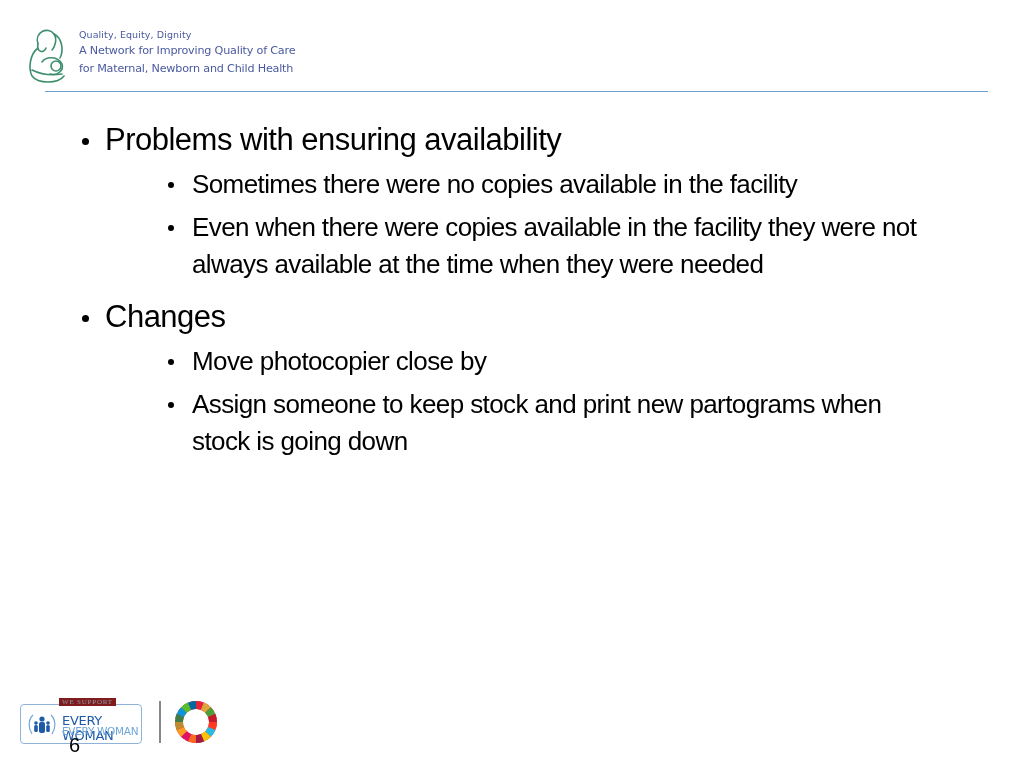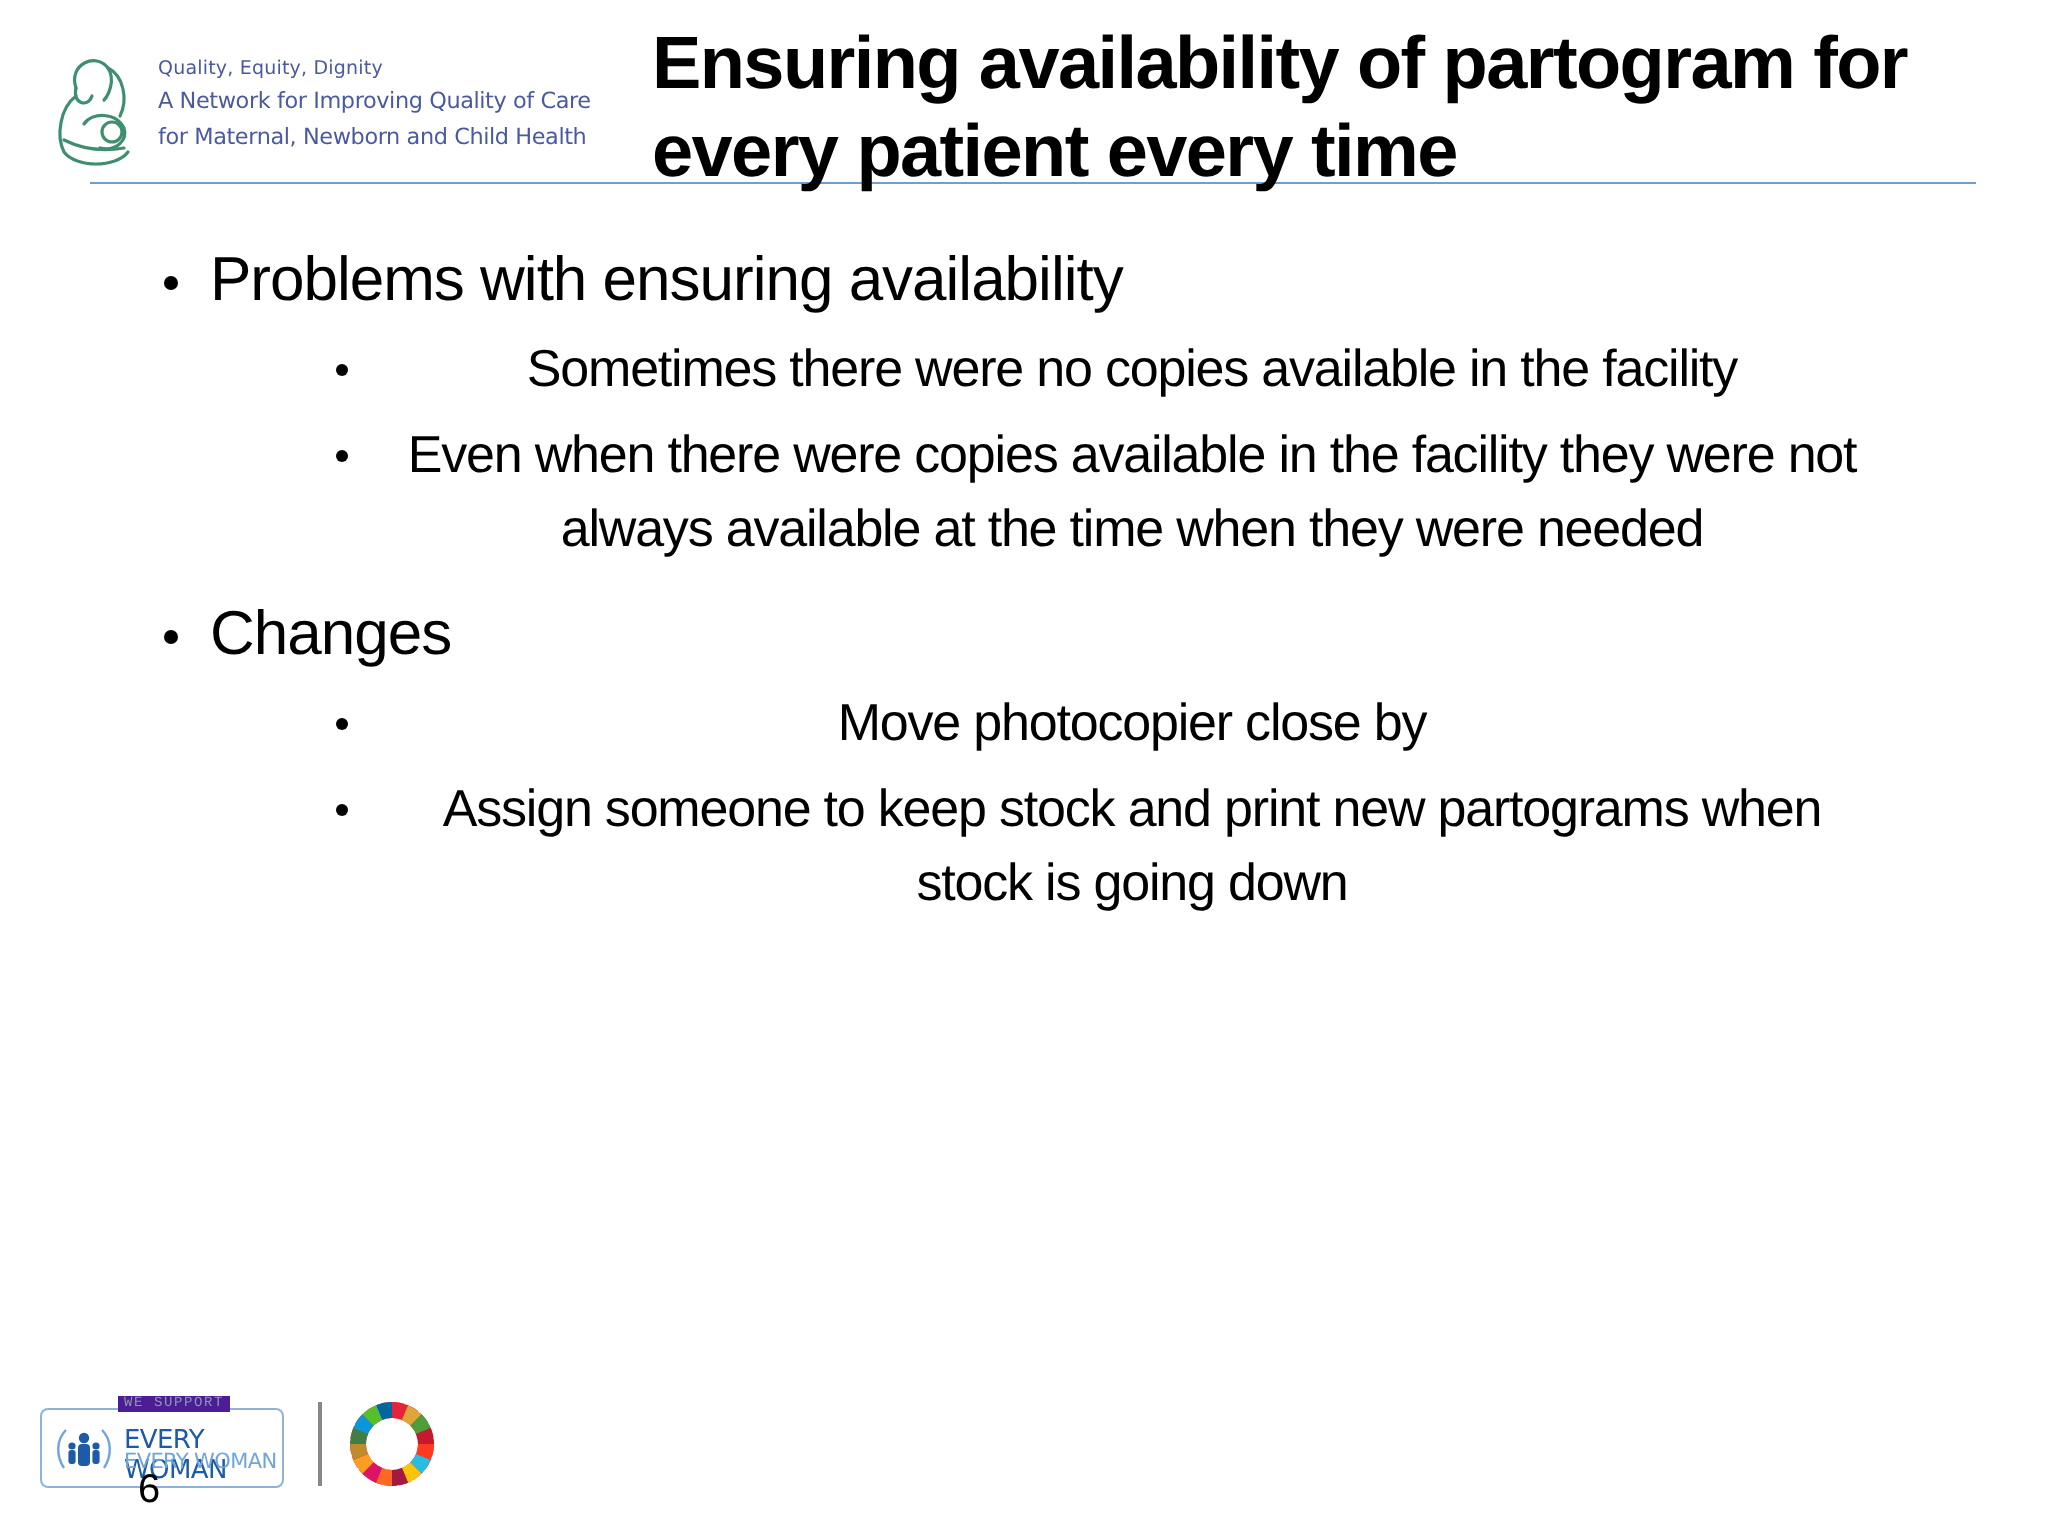--- a/index.html
+++ b/index.html
@@ -37,33 +37,32 @@
     }
     .l1:first-child { margin-top: 0; }
     .l1::before {
       content: ""; position: absolute; left: 2px; top: 18px;
       width: 7px; height: 7px; border-radius: 50%; background: #000;
     }
     .l2 {
       position: relative; margin-left: 112px; padding-left: 0;
       font-size: 26px; line-height: 37px; letter-spacing: -0.6px;
       margin-top: 6px;
-      text-align: center;
     }
     .l2::before {
       content: ""; position: absolute; left: -24px; top: 16px;
       width: 6px; height: 6px; border-radius: 50%; background: #000;
     }
     .l2-group { margin-top: 4px; }
 
     
     .ewec { position: absolute; left: 20px; top: 704px; width: 122px; height: 40px;
       border: 1.5px solid #8fb3d8; border-radius: 4px; }
-    .ewec-support { position: absolute; left: 38px; top: -7px; background: #4c1d95; padding: 0 3px;
-      font-size: 7px; color: #8a9ab0; letter-spacing: 0.8px; font-family: Liberation Mono, monospace; }
+    .ewec-support { position: absolute; left: 38px; top: -7px; background: #7f1d1d; padding: 0 3px;
+      font-size: 7px; color: #8a9ab0; letter-spacing: 0.8px; font-family: Liberation Serif, serif; }
     .ewec-icon { position: absolute; left: 6px; top: 5px; width: 30px; height: 30px; }
     .ewec-line1 { position: absolute; left: 41px; top: 8px; font-size: 13px; color: #1d5aa8; font-family: "DejaVu Sans", sans-serif; letter-spacing: -0.3px; }
     .ewec-line2 { position: absolute; left: 41px; top: 20px; font-size: 10.5px; color: #6fa5d8; font-family: "DejaVu Sans", sans-serif; letter-spacing: -0.3px; }
     .footer-sep { position: absolute; left: 159px; top: 701px; width: 1.5px; height: 42px; background: #888; }
     .sdg { position: absolute; left: 174px; top: 700px; width: 44px; height: 44px; }
     .page-num { position: absolute; left: 69px; top: 734px; font-size: 20px; color: #000; font-family: "Liberation Sans", sans-serif; }
   </style>
 </head>
 <body>
 
@@ -83,21 +82,20 @@
     </svg>
     <div class="logo-text">
       <div class="logo-tag">Quality, Equity, Dignity</div>
       <div class="logo-line">A Network for Improving Quality of Care</div>
       <div class="logo-line">for Maternal, Newborn and Child Health</div>
     </div>
   </div>
 
   <div class="divider"></div>
 
-  <h1 class="title">Ensuring availability of partogram for every patient every time</h1>
 
   <div class="body">
     <div class="l1">Problems with ensuring availability</div>
     <div class="l2-group">
       <div class="l2">Sometimes there were no copies available in the facility</div>
       <div class="l2">Even when there were copies available in the facility they were not always available at the time when they were needed</div>
     </div>
 
     <div class="l1" style="margin-top:14px">Changes</div>
     <div class="l2-group">

